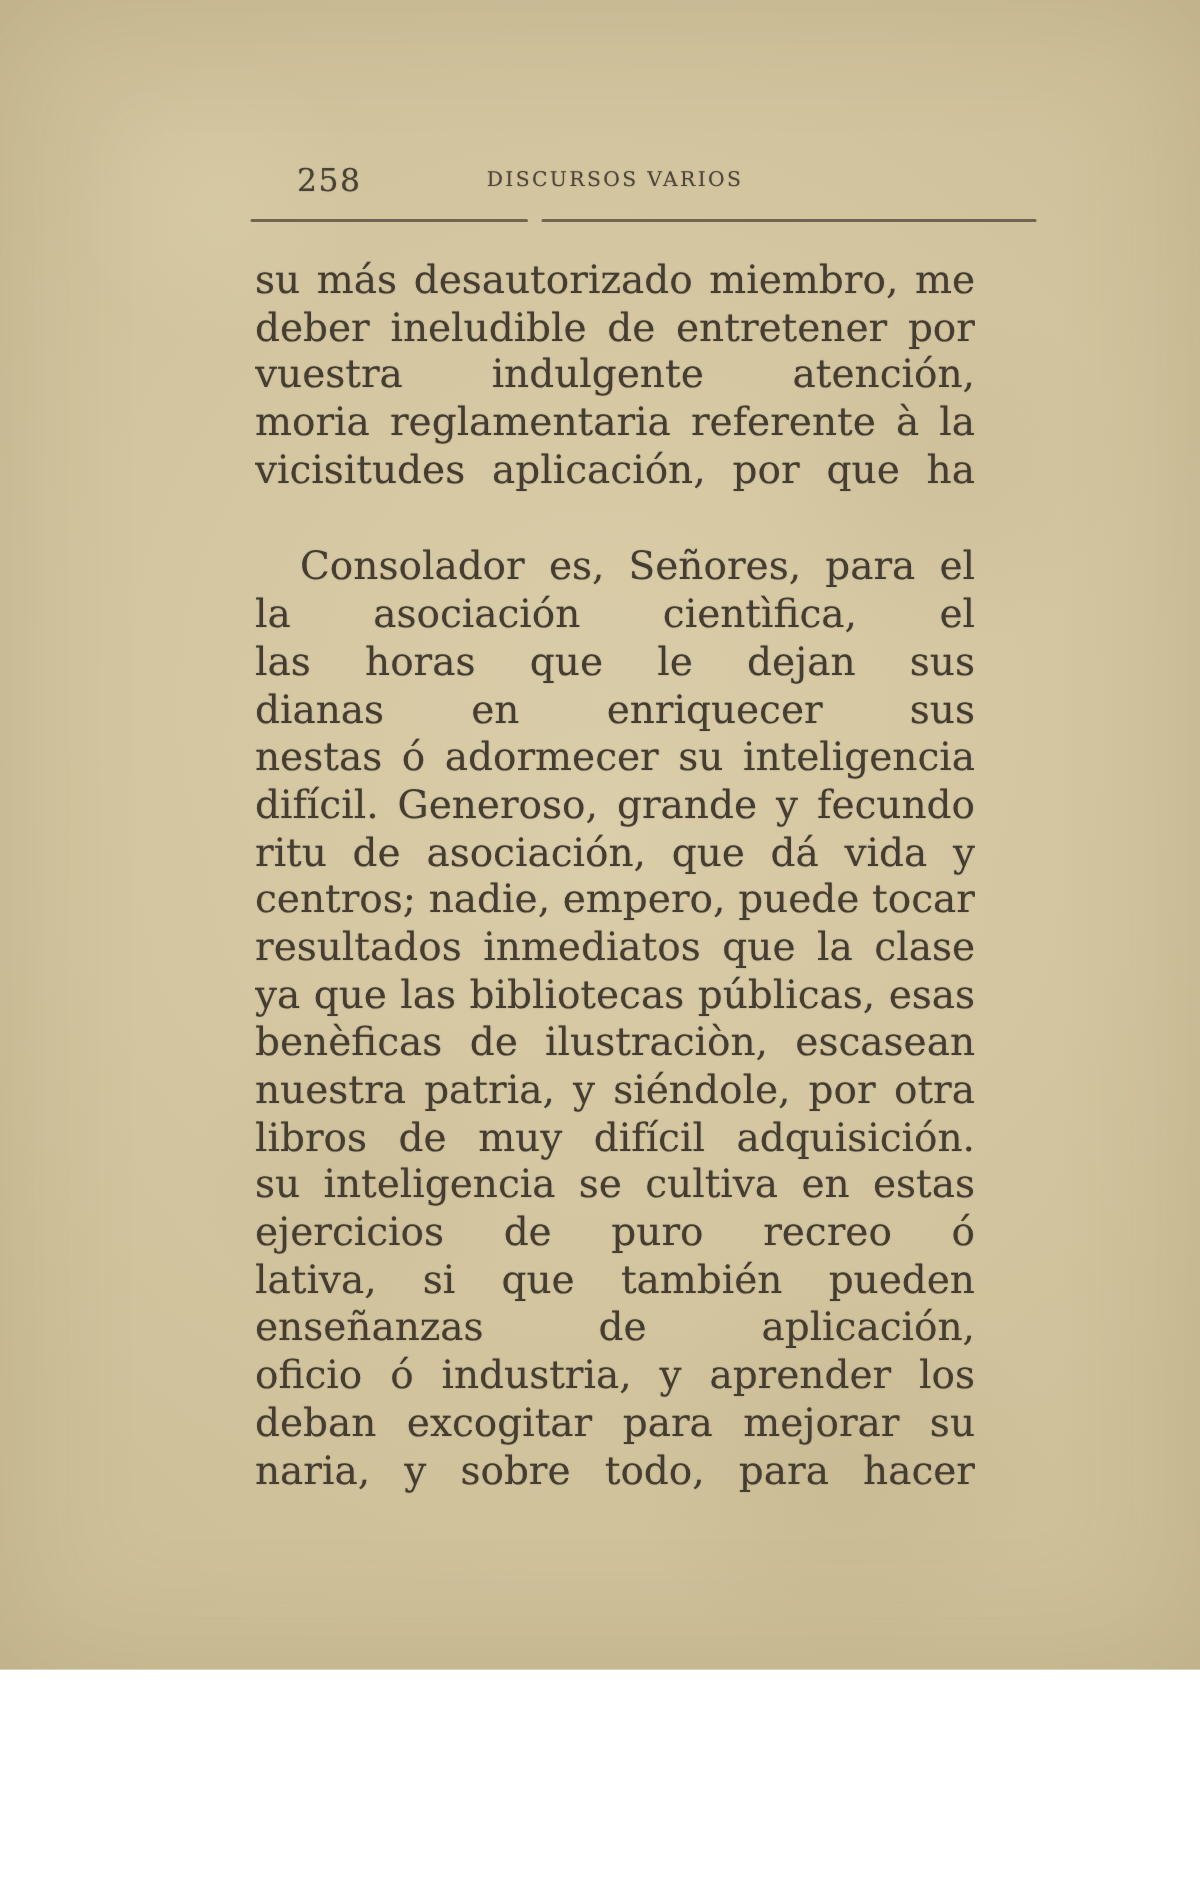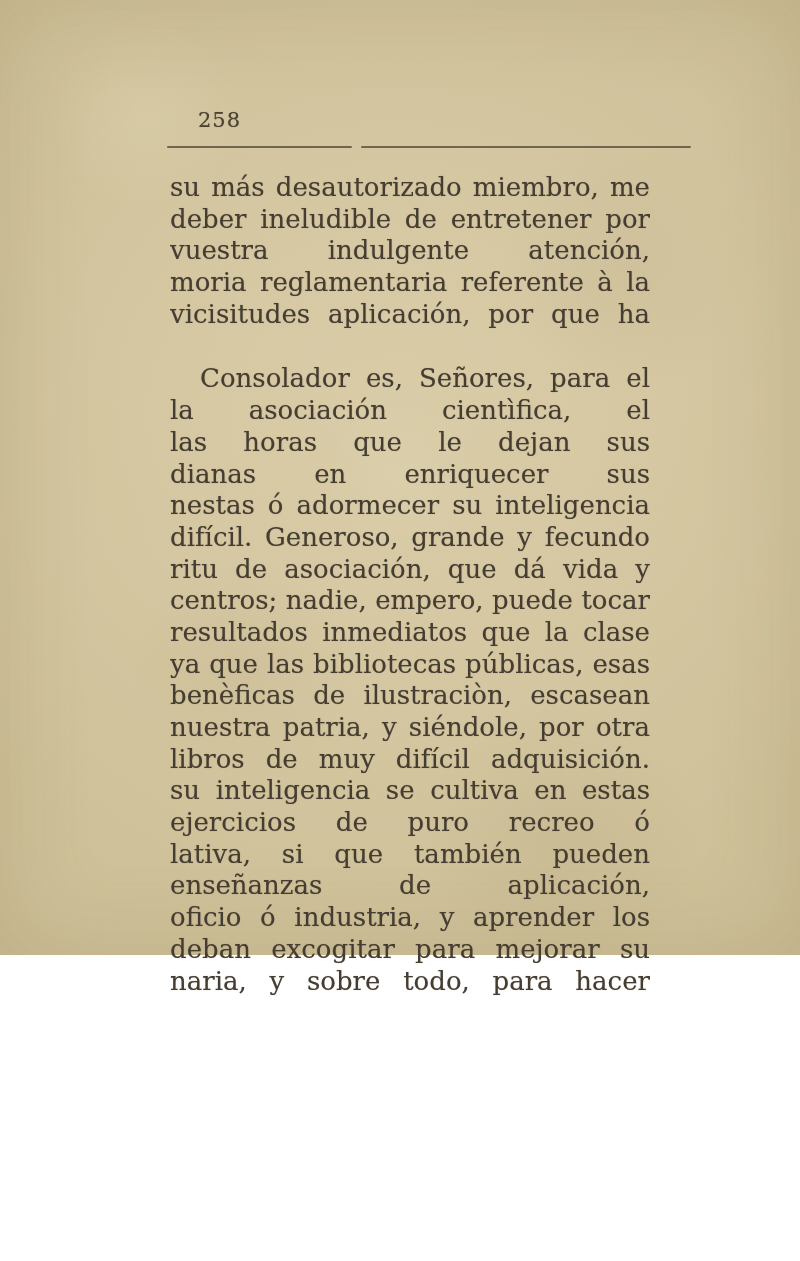--- a/index.html
+++ b/index.html
@@ -8,21 +8,21 @@
   }
   body {
     width: 800px;
     height: 1261px;
     font-family: "DejaVu Serif", serif;
     overflow: hidden;
   }
   .page {
     position: relative;
     width: 800px;
-    height: 955px;
+    height: 1113px;
     background:
       radial-gradient(ellipse 120% 90% at 50% 42%, rgba(222,210,176,0.55) 0%, rgba(222,210,176,0.0) 60%),
       radial-gradient(ellipse 140% 120% at 50% 50%, #d3c59e 0%, #cdbf97 55%, #c3b48b 100%);
     box-shadow: inset 0 0 90px rgba(120,100,60,0.18);
     color: #473f34;
   }
   
   .page::before {
     content: "";
     position: absolute;
@@ -109,20 +109,21 @@
     margin-top: 33px;
   }
 </style>
 </head>
 <body>
 
 <div class="page">
 
   <div class="header">
     <span class="page-number">258</span>
+    <span class="running-title">DISCURSOS VARIOS</span>
   </div>
 
   <div class="header-rule">
     <span class="seg seg-left"></span>
     <span class="seg-gap"></span>
     <span class="seg seg-right"></span>
   </div>
 
   <div class="body-text">
     <div class="line justify">su más desautorizado miembro, me veo en el</div>

